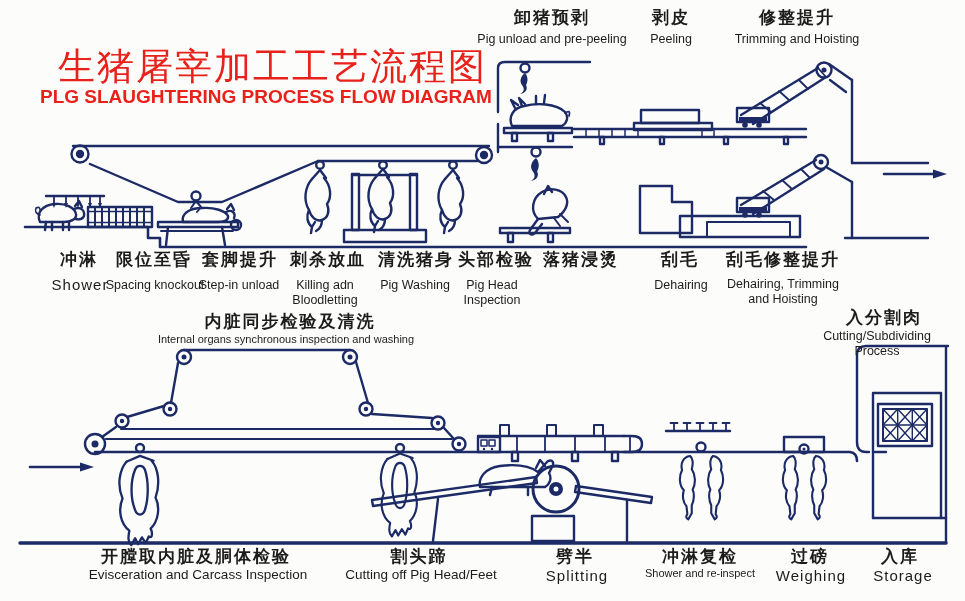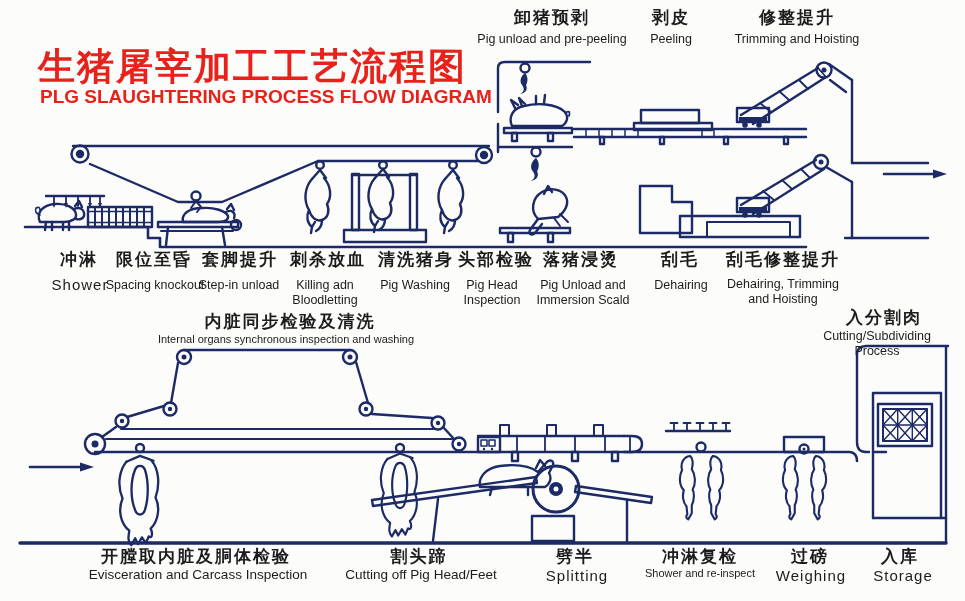--- a/index.html
+++ b/index.html
@@ -10,22 +10,22 @@
     position:relative; width:965px; height:601px; background:var(--bg);
     font-family:"Liberation Sans","DejaVu Sans",sans-serif; overflow:hidden;
     margin:0 auto;
   }
   .diagram{position:absolute;left:0;top:0;color:var(--line);}
   .lbl{position:absolute;transform:translateX(-50%);text-align:center;
        color:var(--text);white-space:pre-line;line-height:1.18;}
   .zh{font-size:17px;font-weight:600;letter-spacing:2px;white-space:nowrap;}
   .en{font-size:12.5px;font-weight:400;}
   .en-lg{font-size:15px;letter-spacing:1px;}
-  .title-zh{position:absolute;font-size:37px;font-weight:bold;color:var(--title);
-            letter-spacing:2px;white-space:nowrap;}
+  .title-zh{position:absolute;font-size:37px;font-weight:normal;color:var(--title);
+            letter-spacing:2px;white-space:nowrap;margin-left:20px;}
   .title-en{position:absolute;font-size:19px;font-weight:bold;color:var(--title);
             white-space:nowrap;}
 </style>
 </head>
 <body>
 
 <div class="stage">
 
   <svg class="diagram" width="965" height="601" viewBox="0 0 965 601">
     <defs>
@@ -389,22 +389,20 @@
   <div class="lbl en" style="left:239px;top:278px">Step-in unload</div>
   <div class="lbl zh" style="left:328px;top:250px">刺杀放血</div>
   <div class="lbl en" style="left:325px;top:278px">Killing adn
 Bloodletting</div>
   <div class="lbl zh" style="left:416px;top:250px">清洗猪身</div>
   <div class="lbl en" style="left:415px;top:278px">Pig Washing</div>
   <div class="lbl zh" style="left:496px;top:250px">头部检验</div>
   <div class="lbl en" style="left:492px;top:278px">Pig Head
 Inspection</div>
   <div class="lbl zh" style="left:581px;top:250px">落猪浸烫</div>
-  <div class="lbl en" style="left:583px;top:278px">Pig Unload and
-Immersion Scald</div>
   <div class="lbl zh" style="left:680px;top:250px">刮毛</div>
   <div class="lbl en" style="left:681px;top:278px">Dehairing</div>
   <div class="lbl zh" style="left:783px;top:250px">刮毛修整提升</div>
   <div class="lbl zh" style="left:290px;top:312px">内脏同步检验及清洗</div>
 
   <div class="lbl en" style="left:783px;top:277px">Dehairing, Trimming
 and Hoisting</div>
   <div class="lbl en" style="left:286px;top:333px;font-size:11px">Internal organs synchronous inspection and washing</div>
   <div class="lbl zh" style="left:884px;top:308px">入分割肉</div>
   <div class="lbl en" style="left:877px;top:329px">Cutting/Subdividing Process</div>

